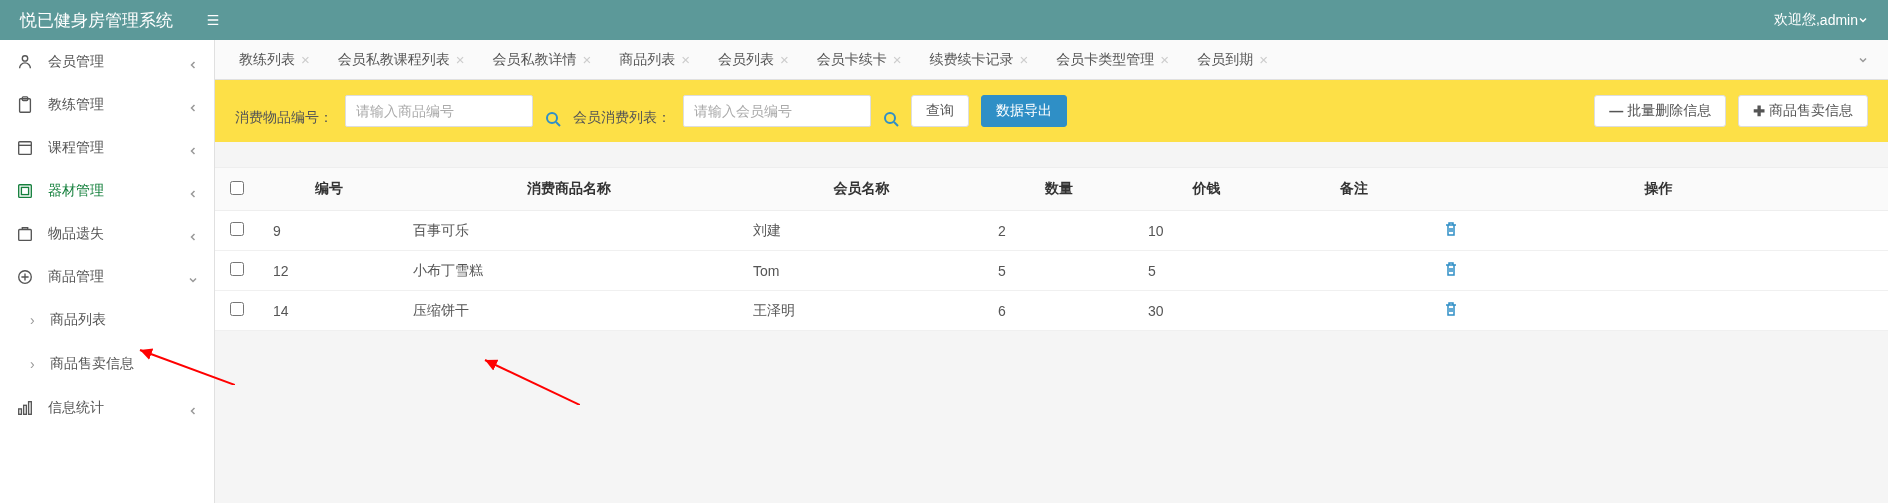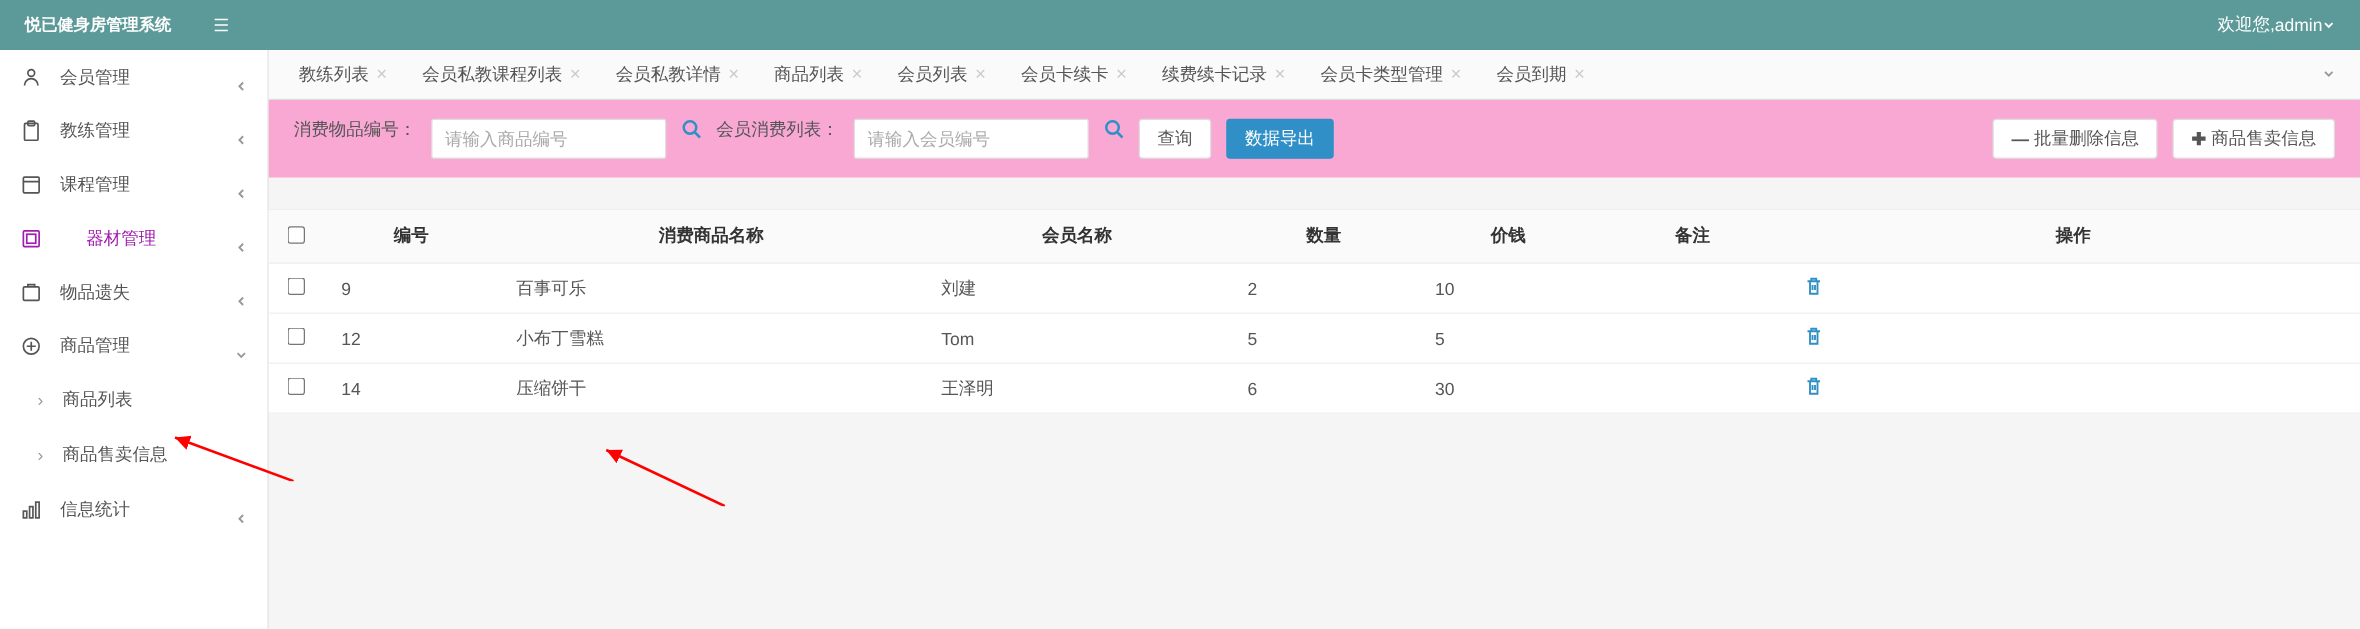--- a/index.html
+++ b/index.html
@@ -1,45 +1,45 @@
 <!DOCTYPE html>
 <html><head>
   <meta charset="utf-8">
   <style>
     * { margin: 0; padding: 0; box-sizing: border-box; font-family: "Microsoft YaHei", "Helvetica Neue", Arial, sans-serif; }
     body { background: #f5f5f5; width: 1888px; height: 503px; overflow: hidden; position: relative; }
     
     .header { height: 40px; background: #5c9999; display: flex; align-items: center; color: #fff; }
-    .header-title { padding: 0 20px; font-size: 13px; font-weight: bold; }
+    .header-title { padding: 0 20px; font-size: 17px; font-weight: normal; }
     .header-toggle { width: 40px; height: 40px; display: flex; align-items: center; justify-content: center; cursor: pointer; }
     .header-toggle svg { width: 14px; height: 14px; fill: #fff; }
     .header-right { margin-left: auto; padding-right: 20px; font-size: 14px; display: flex; align-items: center; gap: 0; }
     
     .main { display: flex; height: calc(100% - 40px); }
     
     .sidebar { width: 215px; background: #fff; border-right: 1px solid #e0e0e0; }
-    .sidebar-item { height: 43px; display: flex; align-items: flex-end; padding: 12px 16px; color: #555; cursor: pointer; font-size: 14px; position: relative; }
-    .sidebar-item.disabled { color: #a21caf; gap: 21px; }
+    .sidebar-item { height: 43px; display: flex; align-items: center; padding: 0 16px; color: #555; cursor: pointer; font-size: 14px; position: relative; }
+    .sidebar-item.disabled { color: #15803d; }
     .sidebar-icon { width: 18px; height: 18px; margin-right: 14px; display: flex; align-items: center; justify-content: center; }
     .sidebar-icon svg { width: 18px; height: 18px; fill: none; stroke: currentColor; stroke-width: 1.5; }
     .sidebar-chevron { margin-left: auto; width: 10px; height: 10px; }
     .sidebar-chevron svg { width: 10px; height: 10px; fill: none; stroke: #999; stroke-width: 1.5; }
     .sidebar-sub { height: 44px; display: flex; align-items: center; padding-left: 30px; font-size: 14px; color: #555; cursor: pointer; }
     .sidebar-sub-chevron { width: 8px; margin-right: 12px; color: #999; }
     
     .content { flex: 1; display: flex; flex-direction: column; }
     
     .tabs { height: 40px; background: #fafafa; border-bottom: 1px solid #e0e0e0; display: flex; align-items: center; padding: 0 10px; }
     .tab { display: flex; align-items: center; padding: 0 14px; font-size: 14px; color: #555; cursor: pointer; gap: 6px; height: 100%; }
     .tab.home { gap: 6px; }
     .tab-close { color: #ccc; font-size: 15px; cursor: pointer; }
     .tab svg { width: 15px; height: 15px; fill: none; stroke: #555; stroke-width: 1.5; }
     .tabs-menu { margin-left: auto; padding: 0 10px; cursor: pointer; }
     
-    .toolbar { background: #f9a8d4; padding: 15px 20px; display: flex; align-items: flex-start; gap: 12px; font-size: 14px; color: #555; }
+    .toolbar { background: #fde047; padding: 15px 20px; display: flex; align-items: flex-end; gap: 12px; font-size: 14px; color: #555; }
     .toolbar-label { white-space: nowrap; }
     .toolbar-input { height: 32px; border: 1px solid #ddd; border-radius: 2px; padding: 0 10px; font-size: 14px; width: 188px; color: #555; }
     .toolbar-input::placeholder { color: #aaa; }
     .toolbar-search { color: #2f8fc6; cursor: pointer; display: flex; align-items: center; }
     .toolbar-search svg { width: 16px; height: 16px; fill: none; stroke: #2f8fc6; stroke-width: 2; }
     .btn { height: 32px; padding: 0 14px; border: 1px solid #ddd; background: #fff; border-radius: 3px; font-size: 14px; color: #555; cursor: pointer; display: flex; align-items: center; gap: 4px; }
     .btn-primary { background: #2f8fc6; border-color: #2f8fc6; color: #fff; }
     .toolbar-right { margin-left: auto; display: flex; gap: 12px; }
     
     .table-wrap { background: #fff; margin-top: 25px; }

